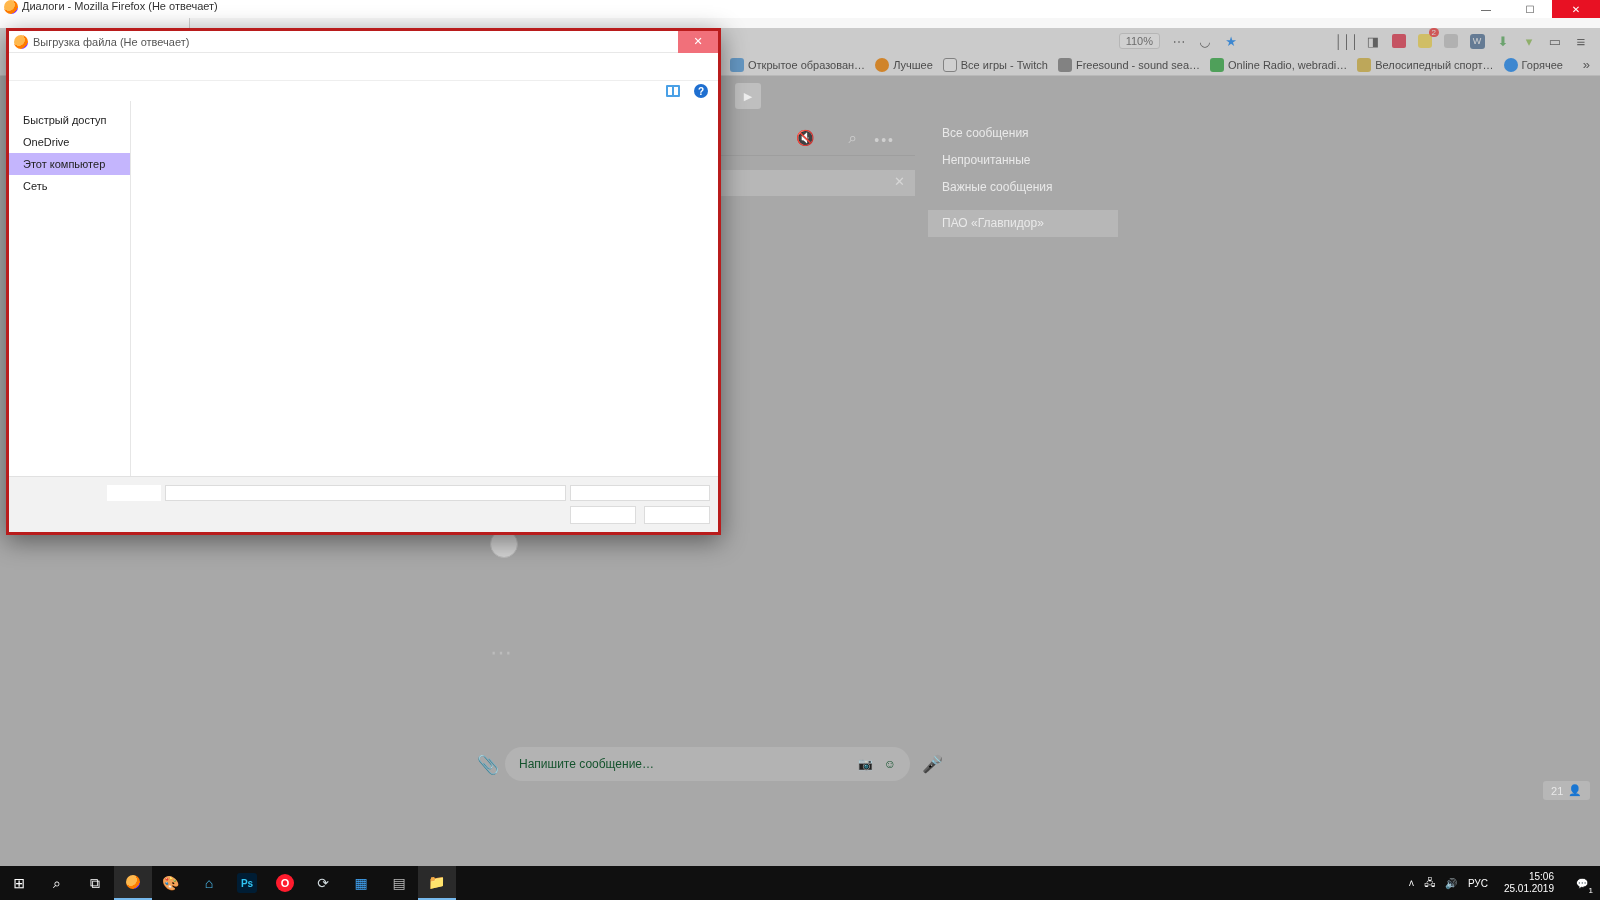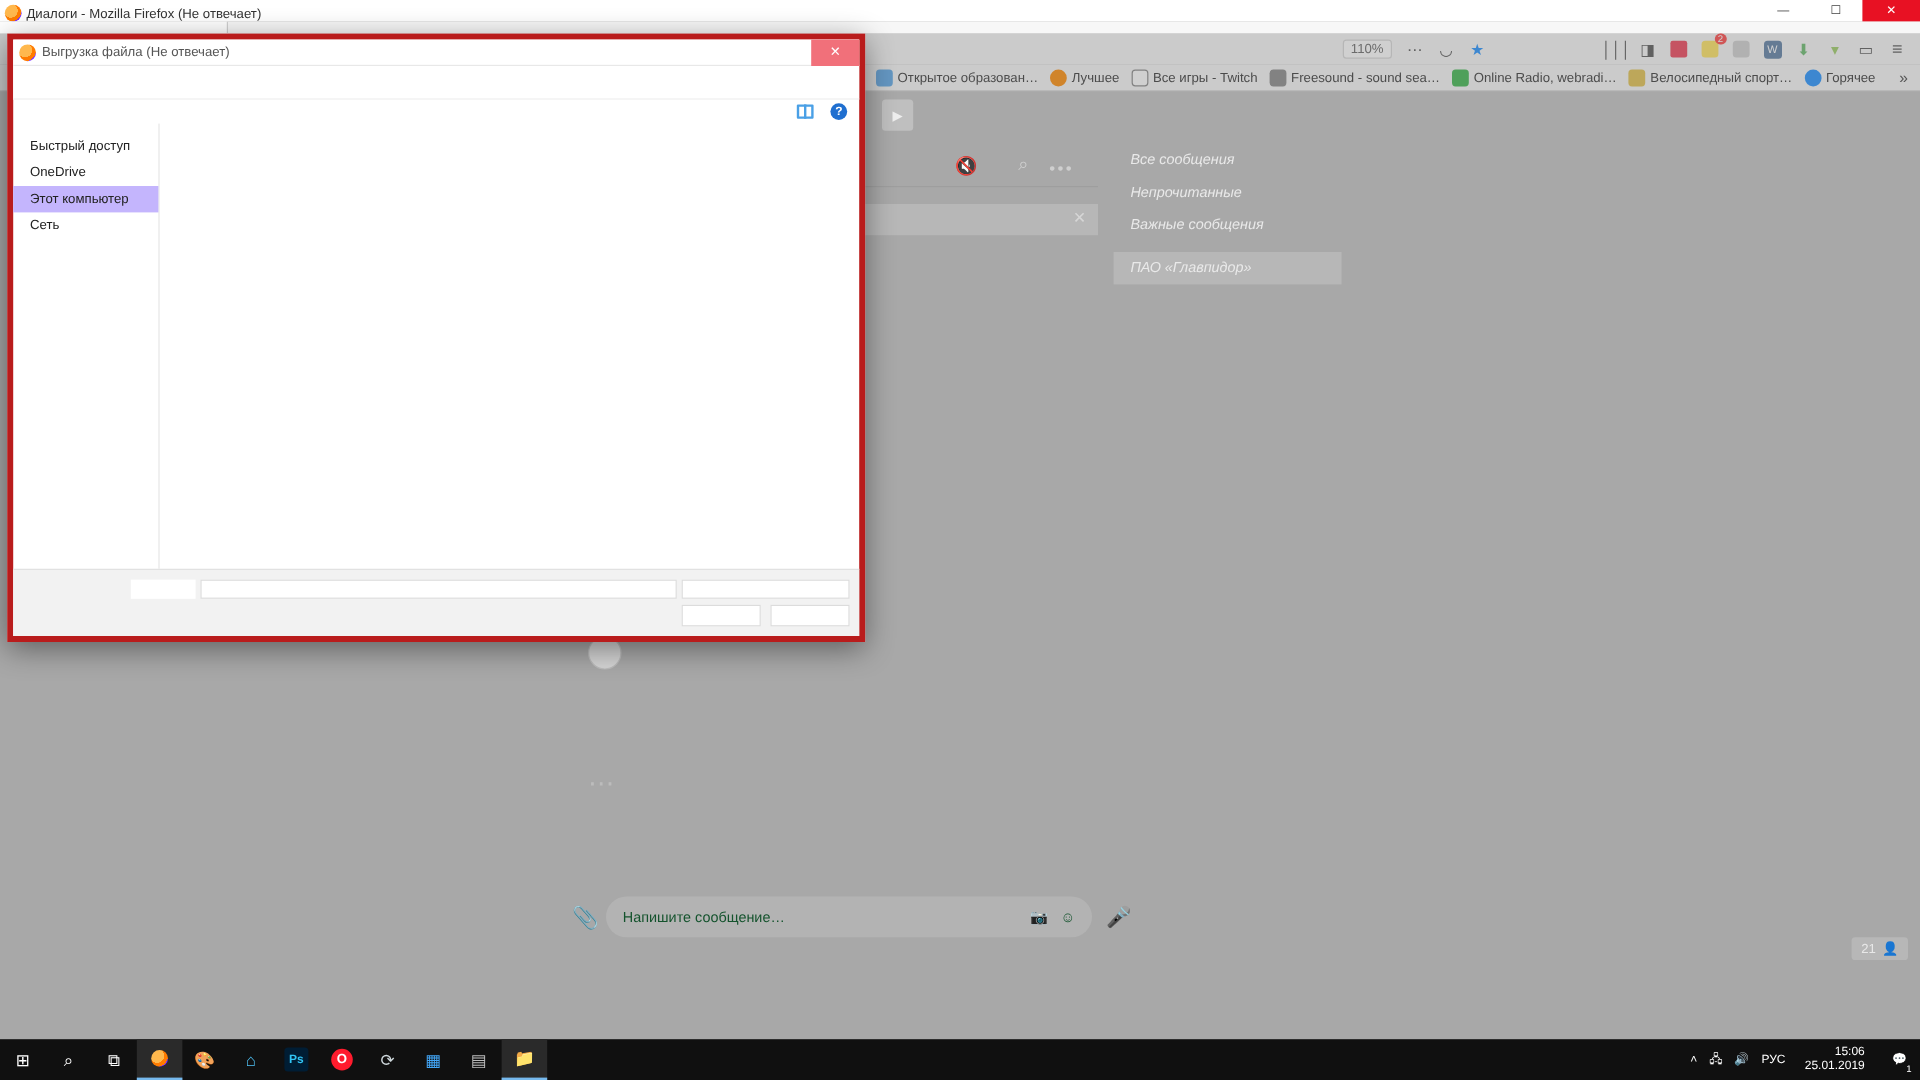--- a/index.html
+++ b/index.html
@@ -1,20 +1,20 @@
 <!DOCTYPE html>
 <html><head>
 <meta charset="utf-8">
 <style>
 * { margin: 0; padding: 0; box-sizing: border-box; font-family: "Segoe UI", Tahoma, sans-serif; }
 html, body { width: 1600px; height: 900px; overflow: hidden; background: #a8a8a8; }
 
 
 #titlebar { position: absolute; left:0; top:0; width:1600px; height:18px;
-  background:#fff; display:flex; align-items:flex-end; font-size:11px; color:#333; }
+  background:#fff; display:flex; align-items:flex-start; font-size:11px; color:#333; }
 #titlebar .ff-icon { width:14px; height:14px; margin:0 4px; }
 #titlebar .right { margin-left:auto; display:flex; }
 #titlebar .winbtn { width:44px; height:18px; display:flex; align-items:center;
   justify-content:center; font-size:10px; color:#444; }
 #titlebar .winbtn.close { background:#e81123; color:#fff; width:48px; }
 
 
 #tabstrip { position:absolute; left:0; top:18px; width:1600px; height:10px;
   background:#f7f7f7; }
 #tabstrip .tab { position:absolute; left:0; top:0; width:190px; height:10px;
@@ -70,30 +70,30 @@
 
 .vk-input { position:absolute; left:505px; top:747px; width:405px; height:34px;
   background:#b3b3b3; border-radius:18px; display:flex; align-items:center;
   padding:0 14px; color:#14532d; font-size:12px; }
 .vk-input .camera { margin-left:auto; margin-right:10px; }
 .vk-clip { position:absolute; left:477px; top:754px; color:#d0d0d0; font-size:18px;}
 .vk-mic  { position:absolute; left:922px; top:754px; color:#d0d0d0; font-size:17px;}
 
 .vk-side { position:absolute; left:928px; top:120px; width:190px; }
 .vk-side .item { height:27px; line-height:27px; padding:0 14px; color:#e9e9e9;
-  font-size:12px;font-style:italic; }
+  font-size:12px; }
 .vk-side .sel { background:#b7b7b7; margin-top:9px; }
 
 .vk-badge { position:absolute; right:10px; bottom:100px; background:#b7b7b7;
   color:#e8e8e8; font-size:11px; padding:3px 8px; border-radius:3px; display:flex;
   gap:5px; align-items:center; }
 
 
 #dlg { position:absolute; left:6px; top:28px; width:715px; height:507px;
-  background:#fff; border:5px solid #b91c1c;
+  background:#fff; border:3px solid #b91c1c;
   box-shadow:0 6px 24px rgba(0,0,0,.45); }
 #dlg .head { height:22px; background:#fff; display:flex; align-items:center;
   font-size:11px; color:#555; border-bottom:1px solid #e8e8e8; }
 #dlg .head .ff { width:14px; height:14px; margin:0 5px; }
 #dlg .head .close { margin-left:auto; width:40px; height:22px; background:#f1707a;
   color:#fff; display:flex; align-items:center; justify-content:center; font-size:11px;}
 #dlg .addr { height:28px; background:#fff; border-bottom:1px solid #eee; }
 #dlg .iconbar { height:20px; display:flex; justify-content:flex-end;
   align-items:center; gap:14px; padding-right:10px; }
 #dlg .iconbar .view { width:14px; height:12px; border:2px solid #4aa0e6;

